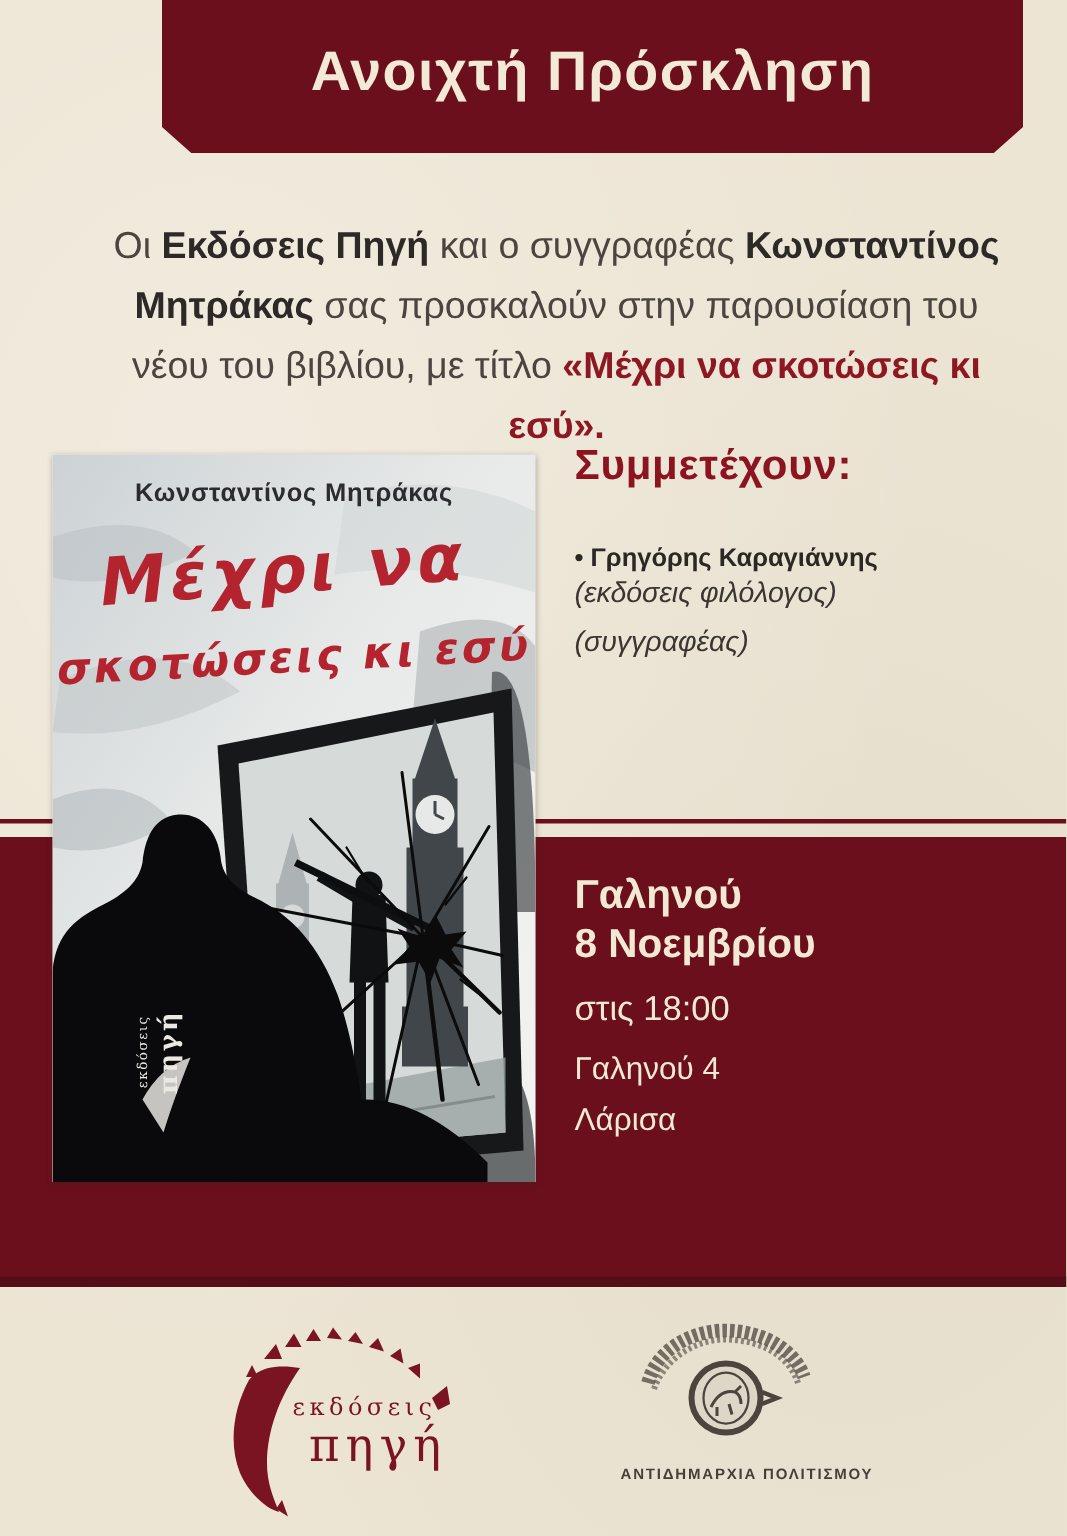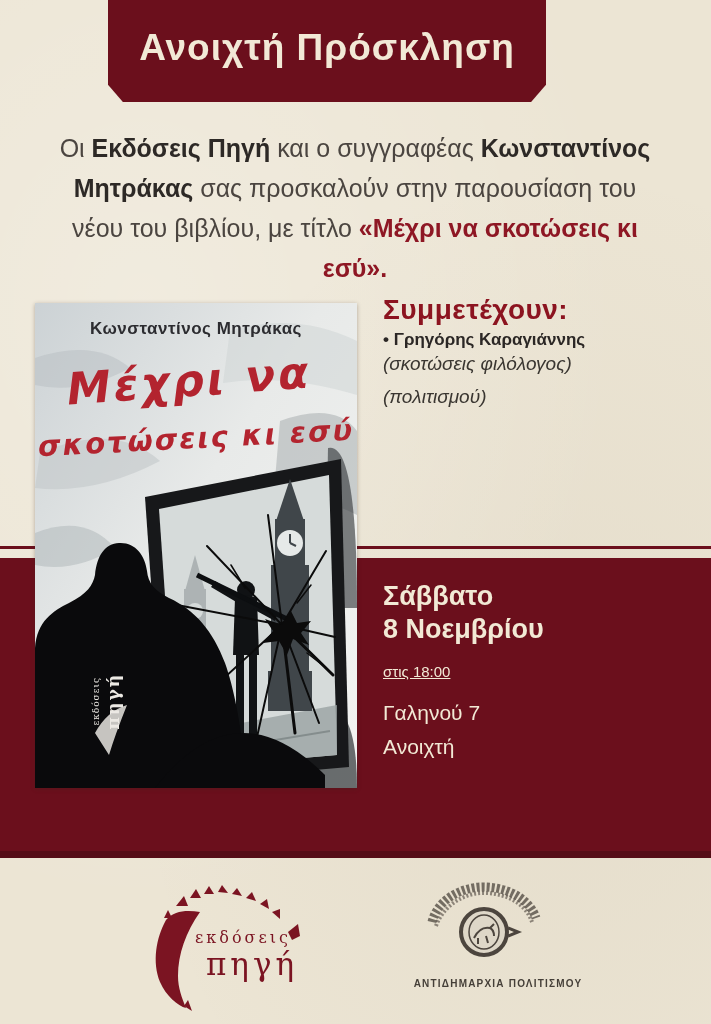--- a/index.html
+++ b/index.html
@@ -2,26 +2,26 @@
 <html><head>
 <meta charset="utf-8">
 <style>
   html,body{margin:0;padding:0;background:#ece5d4;font-family:"Liberation Sans",sans-serif;}
   .poster{position:relative;width:711px;height:1024px;overflow:hidden;
     background:
       radial-gradient(ellipse at 20% 30%, rgba(255,255,255,0.25), rgba(255,255,255,0) 60%),
       radial-gradient(ellipse at 80% 70%, rgba(120,100,70,0.06), rgba(120,100,70,0) 55%),
       #ece5d4;}
   
-  .banner{position:absolute;left:108px;top:0;width:438px;height:102px;
+  .banner{position:absolute;left:108px;top:0;width:574px;height:102px;
     background:#6b0f1c;display:flex;align-items:center;justify-content:center;
     clip-path:polygon(0 0,100% 0,100% 83%,96.6% 100%,3.4% 100%,0 83%);}
   .banner span{color:#f2e9d6;font-size:37px;font-weight:bold;letter-spacing:1px;padding-bottom:6px;}
   
-  .intro{position:absolute;left:45px;top:128px;width:620px;margin:0;text-align:center;
+  .intro{position:absolute;left:45px;top:128px;width:620px;margin:16px;text-align:center;
     font-size:25px;line-height:40px;color:#4b4540;}
   .intro .dark{color:#2d2926;font-weight:bold;}
   .intro .red{color:#8e1724;font-weight:bold;}
   
   .book-cover{position:absolute;left:35px;top:303px;width:322px;height:485px;z-index:5;
     box-shadow:0 1px 4px rgba(60,40,30,0.35);overflow:hidden;background:#e4e7e7;}
   .cover-art{position:absolute;left:0;top:0;width:322px;height:485px;display:block;}
   .cover-author{position:absolute;left:0;right:0;top:16px;text-align:center;z-index:3;
     font-size:17px;font-weight:bold;color:#2c2c30;letter-spacing:0.5px;}
   .cover-title1{position:absolute;left:0;right:14px;top:52px;text-align:center;z-index:3;
@@ -31,30 +31,30 @@
     font-family:"DejaVu Sans",sans-serif;font-style:italic;font-weight:bold;color:#b3242f;
     font-size:29px;transform:rotate(-3deg);letter-spacing:2px;}
   .spine-text{position:absolute;left:56px;top:338px;height:120px;z-index:4;display:flex;
     flex-direction:row;gap:2px;align-items:center;}
   .spine-text span{writing-mode:vertical-rl;transform:rotate(180deg);color:#ece9e4;
     font-family:"DejaVu Serif",serif;}
   .spine-text .sp1{font-size:9px;letter-spacing:1px;}
   .spine-text .sp2{font-size:17px;font-weight:bold;letter-spacing:2px;}
   
   .participants{position:absolute;left:383px;top:294px;width:310px;}
-  .participants h2{margin:0 0 1px 0;font-size:28px;color:#8c1420;letter-spacing:0.5px;}
+  .participants h2{margin:0 0 33px 0;font-size:28px;color:#8c1420;letter-spacing:0.5px;}
   .p-name{font-size:17px;font-weight:bold;color:#2b2725;line-height:25px;}
   .p-role{font-size:19px;font-style:italic;color:#3a3631;line-height:24px;margin-bottom:9px;}
   
   .thin-line{position:absolute;left:0;top:546px;width:711px;height:3px;background:#6b0f1c;}
   .band{position:absolute;left:0;top:558px;width:711px;height:293px;background:#6b0f1c;
     border-bottom:7px solid #550d17;}
   .event-info{position:absolute;left:383px;top:22px;color:#f2e9d5;}
   .ev-day,.ev-date{font-size:27px;font-weight:bold;line-height:33px;}
-  .ev-time{font-size:15px;margin-top:12px;line-height:28px;text-decoration:underline;}
+  .ev-time{font-size:23px;margin-top:12px;line-height:28px;}
   .ev-venue1,.ev-venue2{font-size:26px;font-weight:bold;line-height:33px;}
   .ev-venue1{margin-top:34px;}
   .ev-address{font-size:21px;margin-top:14px;line-height:26px;}
   .ev-city{font-size:21px;margin-top:8px;line-height:26px;}
   
   .pigi-logo{position:absolute;left:138px;top:880px;width:220px;height:132px;}
   .pigi-logo svg{position:absolute;left:0;top:0;}
   .pigi-line1{position:absolute;left:57px;top:48px;font-size:16px;letter-spacing:3px;
     color:#7b1422;font-family:"DejaVu Serif",serif;}
   .pigi-line2{position:absolute;left:68px;top:66px;font-size:31px;letter-spacing:4px;
@@ -144,35 +144,35 @@
     <div class="spine-text">
       <span class="sp1">εκδόσεις</span>
       <span class="sp2">πηγή</span>
     </div>
   </div>
 
   <div class="participants">
     <h2>Συμμετέχουν:</h2>
     <div class="participant">
       <div class="p-name"><span>• </span><span>Γρηγόρης Καραγιάννης</span></div>
-      <div class="p-role">(σκοτώσεις φιλόλογος)</div>
+      <div class="p-role">(εκδόσεις φιλόλογος)</div>
     </div>
     <div class="participant">
-      <div class="p-role">(πολιτισμού)</div>
+      <div class="p-role">(συγγραφέας)</div>
     </div>
   </div>
 
   <div class="thin-line"></div>
   <div class="band">
     <div class="event-info">
-      <div class="ev-day">Σάββατο</div>
+      <div class="ev-day">Γαληνού</div>
       <div class="ev-date">8 Νοεμβρίου</div>
       <div class="ev-time">στις 18:00</div>
-      <div class="ev-address">Γαληνού 7</div>
-      <div class="ev-city">Ανοιχτή</div>
+      <div class="ev-address">Γαληνού 4</div>
+      <div class="ev-city">Λάρισα</div>
     </div>
   </div>
 
   <div class="pigi-logo">
     <svg width="220" height="132" viewBox="0 0 220 132" xmlns="http://www.w3.org/2000/svg">
       <g fill="#7b1422">
         <path d="M28,40 C18,58 14,82 22,102 C28,116 40,126 48,128 C44,118 40,108 40,96 C40,74 48,52 62,32 C50,30 36,30 28,40 Z"></path>
         <path d="M46,126 L54,131 L50,120 Z"></path>
         <path d="M38,26 l8,-10 4,10 z"></path>
           <path d="M52,18 l6,-9 5,9 z"></path>

